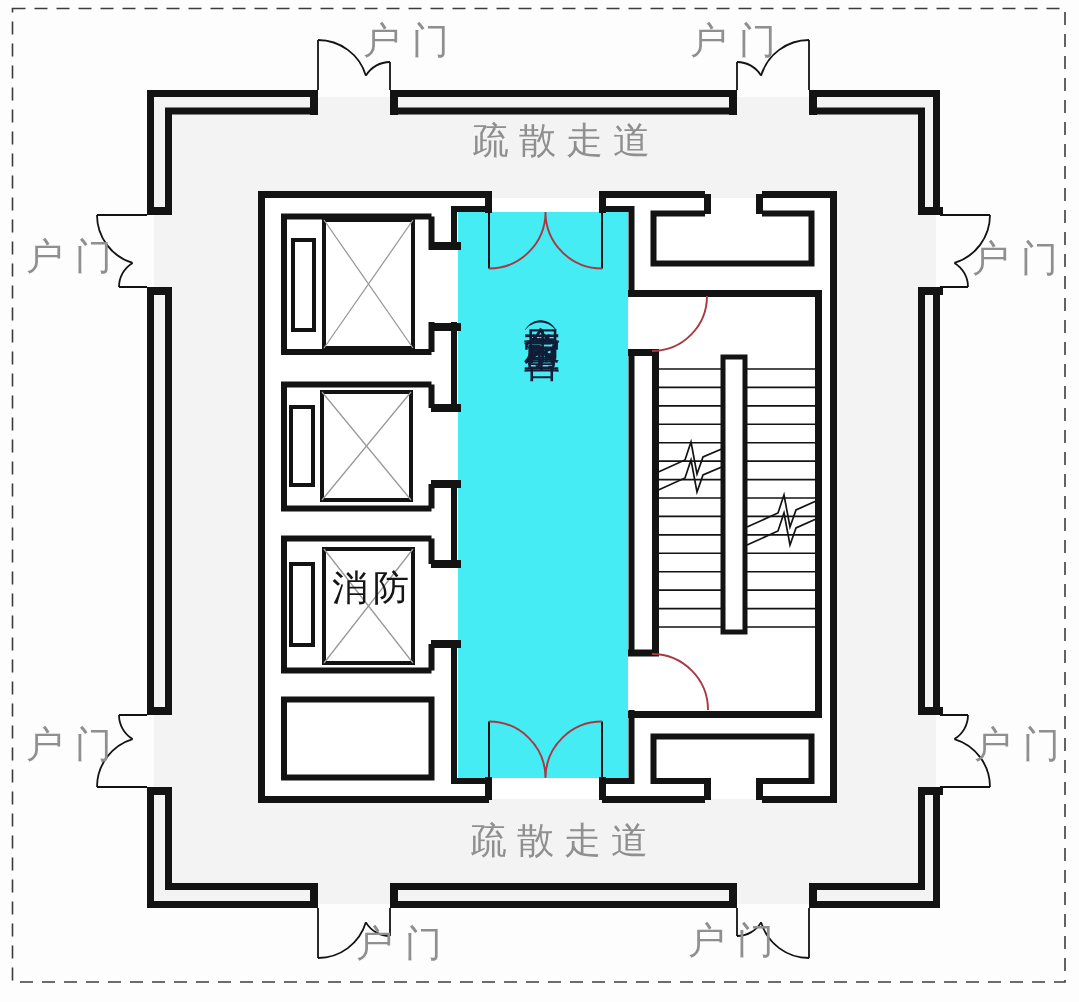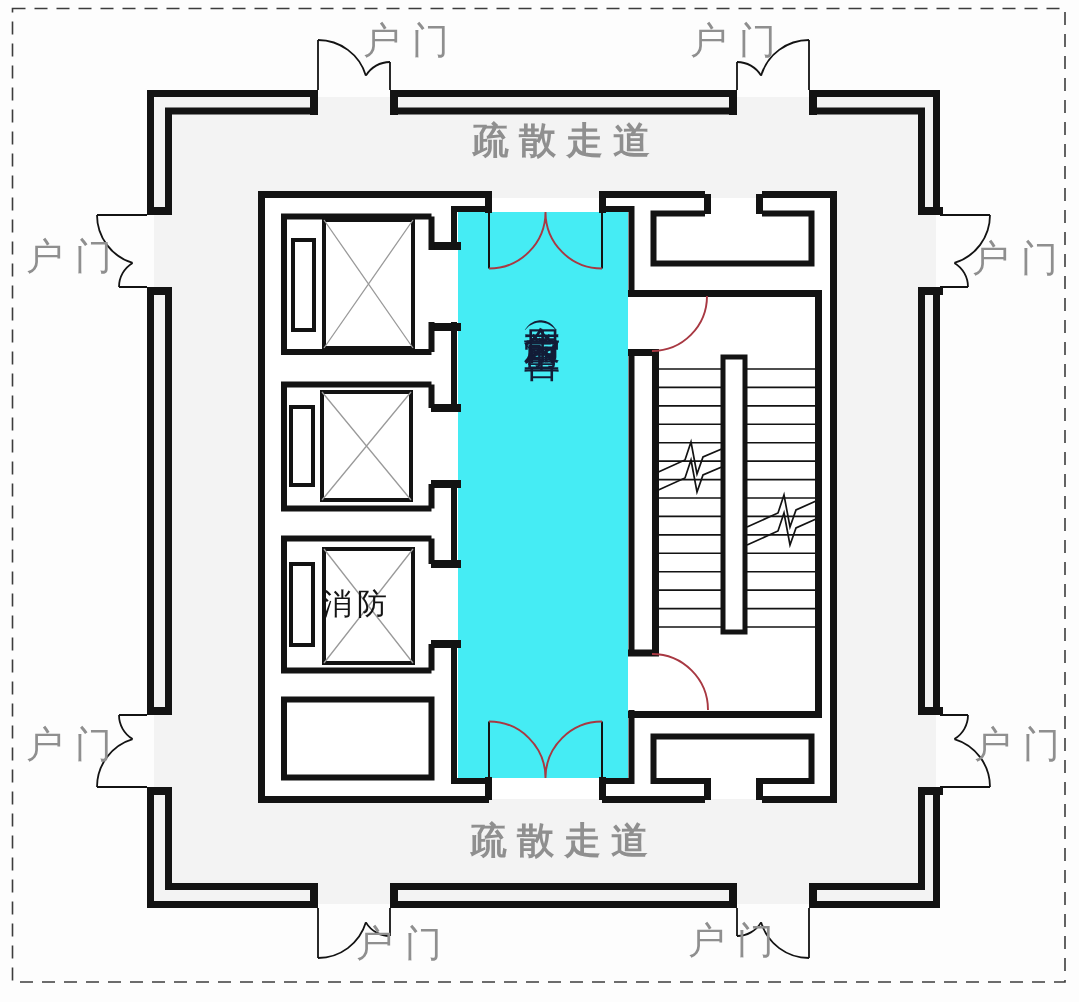--- a/index.html
+++ b/index.html
@@ -9,26 +9,26 @@
     --floor:#f3f3f3;
     --lbl:#8f8f8f;
     --frtext:#131c36;
   }
   html,body{margin:0;padding:0;background:#fdfdfd;}
   #stage{position:relative;width:1079px;height:1002px;background:#fdfdfd;overflow:hidden;
          font-family:"Liberation Serif","DejaVu Serif",serif;}
   #plan-svg{position:absolute;left:0;top:0;}
   .lbl{position:absolute;color:var(--lbl);font-size:37px;letter-spacing:12px;white-space:nowrap;
        line-height:1;user-select:none;}
-  .corridor{letter-spacing:10px;font-weight:bold;}
+  .corridor{letter-spacing:10px;}
   .vtext{position:absolute;left:521px;top:297px;height:430px;color:var(--frtext);
          font-size:37px;letter-spacing:3px;writing-mode:vertical-rl;text-orientation:upright;
          line-height:1.12;white-space:nowrap;}
-  .fire-lbl{position:absolute;left:322px;top:584px;width:92px;color:#151515;font-size:30px;
-            line-height:1.35;text-align:left;letter-spacing:5px;}
+  .fire-lbl{position:absolute;left:322px;top:564px;width:92px;color:#151515;font-size:36px;
+            line-height:1.35;text-align:right;letter-spacing:5px;}
   .fire-lbl div{white-space:nowrap;}
 </style>
 </head>
 <body>
 
 <div id="stage">
 
   <svg id="plan-svg" width="1079" height="1002" viewBox="0 0 1079 1002">
 
     <g>

